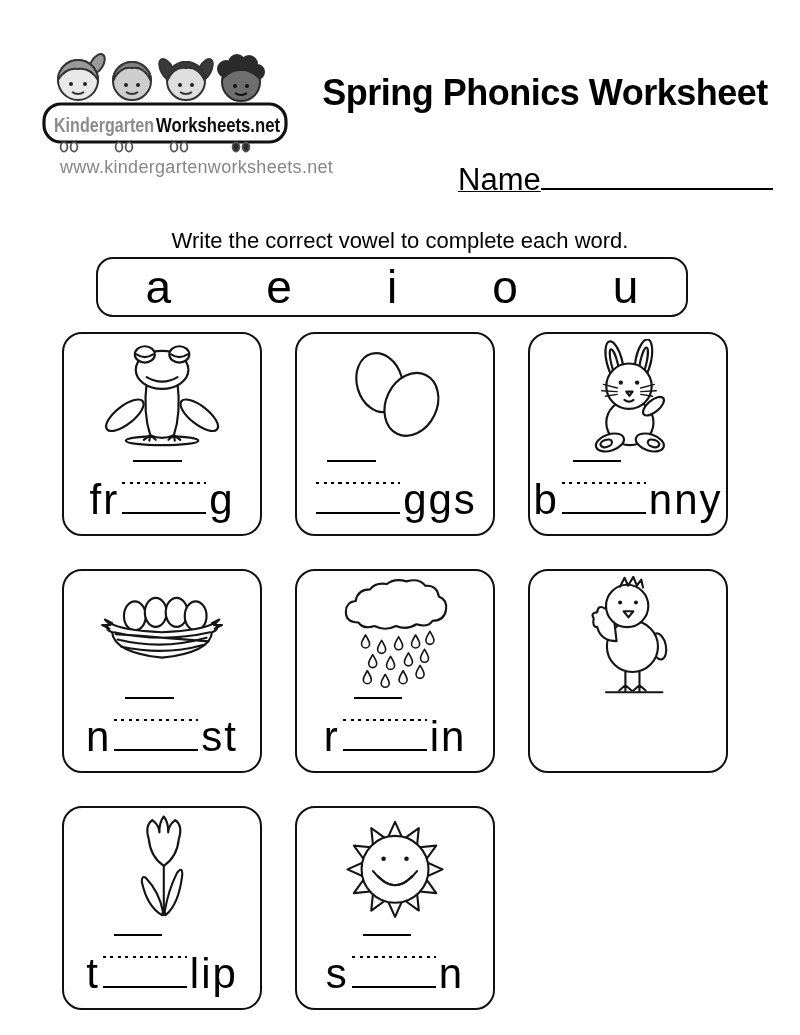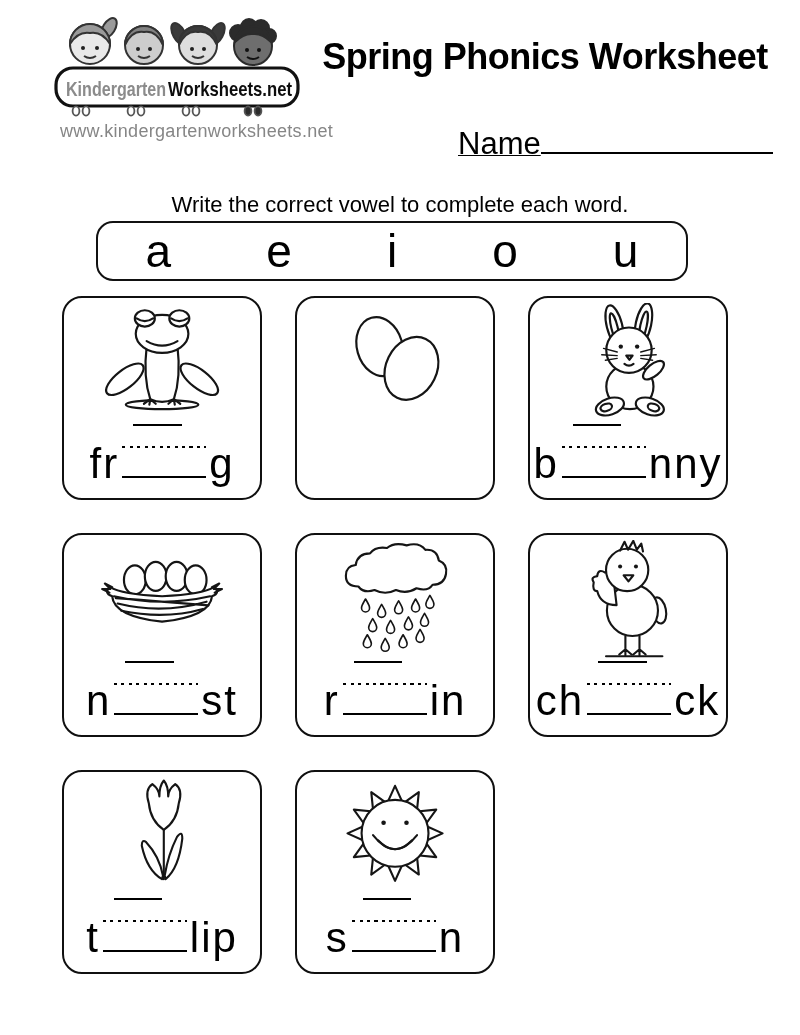--- a/index.html
+++ b/index.html
@@ -1,23 +1,23 @@
 <!DOCTYPE html>
 <html><head>
 <meta charset="utf-8">
 <style>
   html,body{margin:0;padding:0;}
   body{
     width:800px;height:1035px;background:#ffffff;position:relative;
     font-family:"Liberation Sans", sans-serif;color:#000;overflow:hidden;
   }
-  .abs{position:absolute;}
-
-  
-  .logo{left:52px;top:12px;width:252px;height:108px;}
+  .abs{position:absolute;margin-top:36px;}
+
+  
+  .logo{left:40px;top:12px;width:252px;height:108px;}
   .site-url{left:60px;top:121px;font-size:18px;color:#868686;letter-spacing:.3px;}
   .page-title{left:305px;top:36px;width:480px;text-align:center;
     font-size:36px;font-weight:700;letter-spacing:-.5px;color:#000;}
   .name-row{left:458px;top:118px;white-space:nowrap;text-decoration:underline;}
   .name-label{font-size:31px;color:#000;}
   .name-line{display:inline-block;width:232px;height:34px;border-bottom:2.5px solid #000;vertical-align:baseline;}
 
   
   .instruction{left:0;top:192px;width:800px;text-align:center;font-size:22px;color:#000;}
   .vowel-strip{left:96px;top:221px;width:592px;height:60px;border:2.5px solid #111;
@@ -152,20 +152,25 @@
   </div>
 
   <div class="card">
     <div class="pic">
       <svg viewBox="0 0 150 130">
         <g class="art">
           <ellipse cx="58" cy="48" rx="25" ry="33" transform="rotate(-16 58 48)"></ellipse>
           <ellipse cx="93" cy="72" rx="28" ry="36" transform="rotate(26 93 72)"></ellipse>
         </g>
       </svg>
+    </div>
+    <div class="word">
+      <span></span>
+        <span class="blank"></span>
+        <span>ggs</span>
     </div>
   </div>
 
   <div class="card">
     <div class="pic">
       <svg viewBox="0 0 150 130">
         <g class="art">
           <ellipse cx="60" cy="25" rx="8.5" ry="23" transform="rotate(-14 60 25)"></ellipse>
           <ellipse cx="60" cy="27" rx="3.5" ry="16" transform="rotate(-14 60 27)"></ellipse>
           <ellipse cx="92" cy="23" rx="8.5" ry="23" transform="rotate(12 92 23)"></ellipse>
@@ -255,25 +260,20 @@
           <path d="M62,74 Q44,74 40,58 Q34,58 36,48 Q32,42 40,41 Q41,32 49,37 Q55,31 58,40 L62,74 Z"></path>
           <circle cx="74" cy="34" r="24"></circle>
           <path class="nofill" d="M66,12 L71,2 L75,11 M75,11 L81,1 M81,1 L85,11 M85,11 L90,4 L92,13"></path>
           <circle class="dot" cx="66" cy="30" r="2.3"></circle>
           <circle class="dot" cx="84" cy="30" r="2.3"></circle>
           <path d="M70,40 L81,40 L75.5,47 Z"></path>
           <path class="nofill" d="M72,109 V124 M88,109 V124 M72,124 l-7,6 M72,124 v7 M72,124 l7,6 M88,124 l-7,6 M88,124 v7 M88,124 l7,6"></path>
           <path class="nofill" d="M50,132 H114"></path>
         </g>
       </svg>
-    </div>
-    <div class="word">
-      <span>ch</span>
-        <span class="blank"></span>
-        <span>ck</span>
     </div>
   </div>
 
   <div class="card">
     <div class="pic">
       <svg viewBox="0 0 150 134">
         <g class="art">
           <path d="M60,30 Q55,14 64,8 Q72,14 72,22 Q72,10 77,4 Q82,10 82,22 Q82,14 90,8 Q99,14 94,30 Q92,50 77,60 Q62,50 60,30 Z"></path>
           <path class="nofill" d="M77,60 V116"></path>
           <path d="M75,116 Q58,106 52,78 Q52,70 57,74 Q72,90 76,112 Z"></path>

